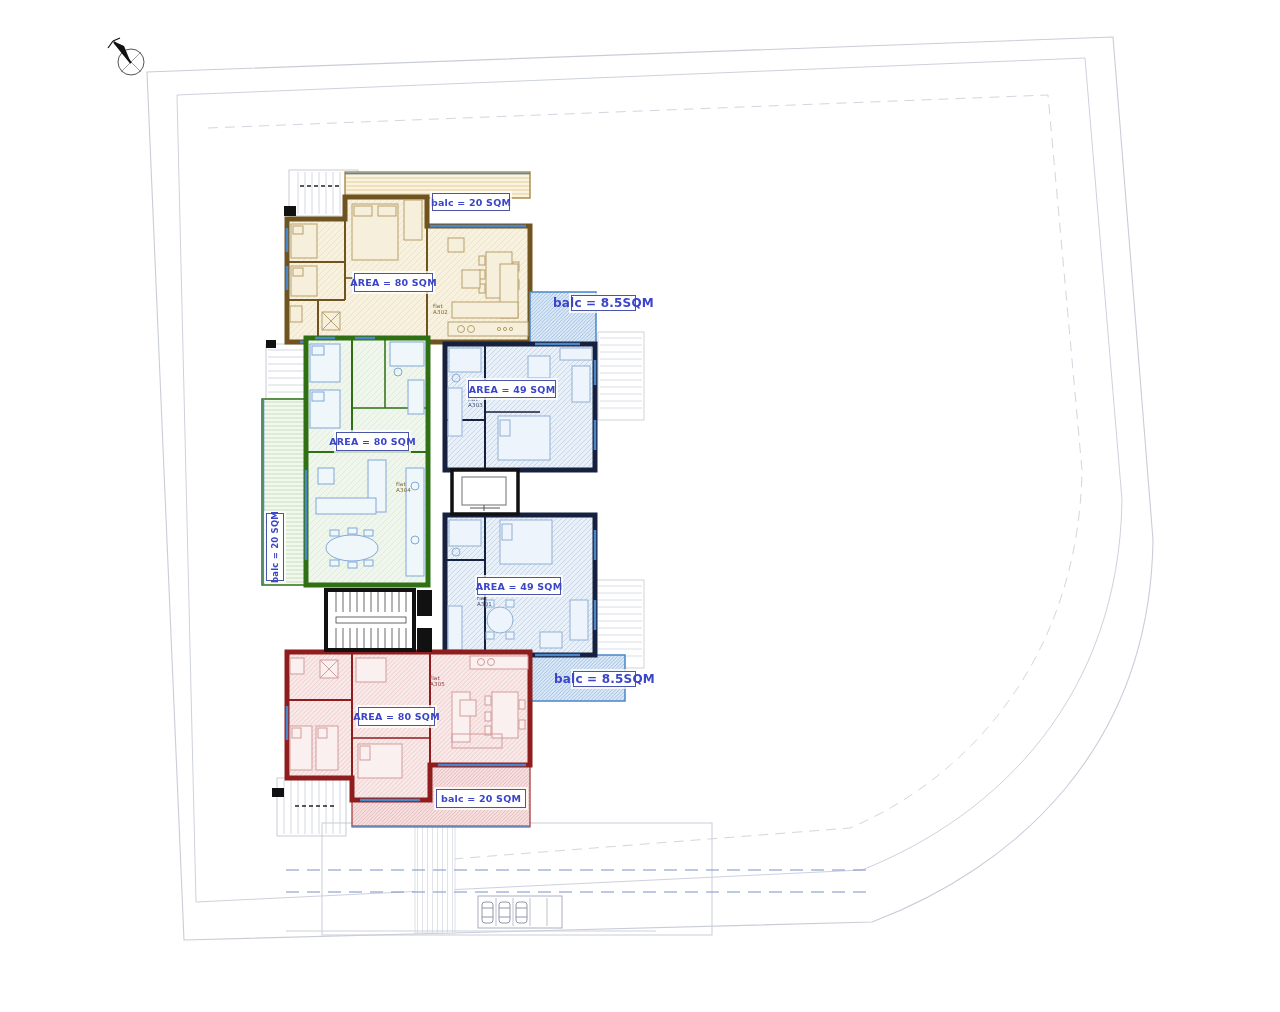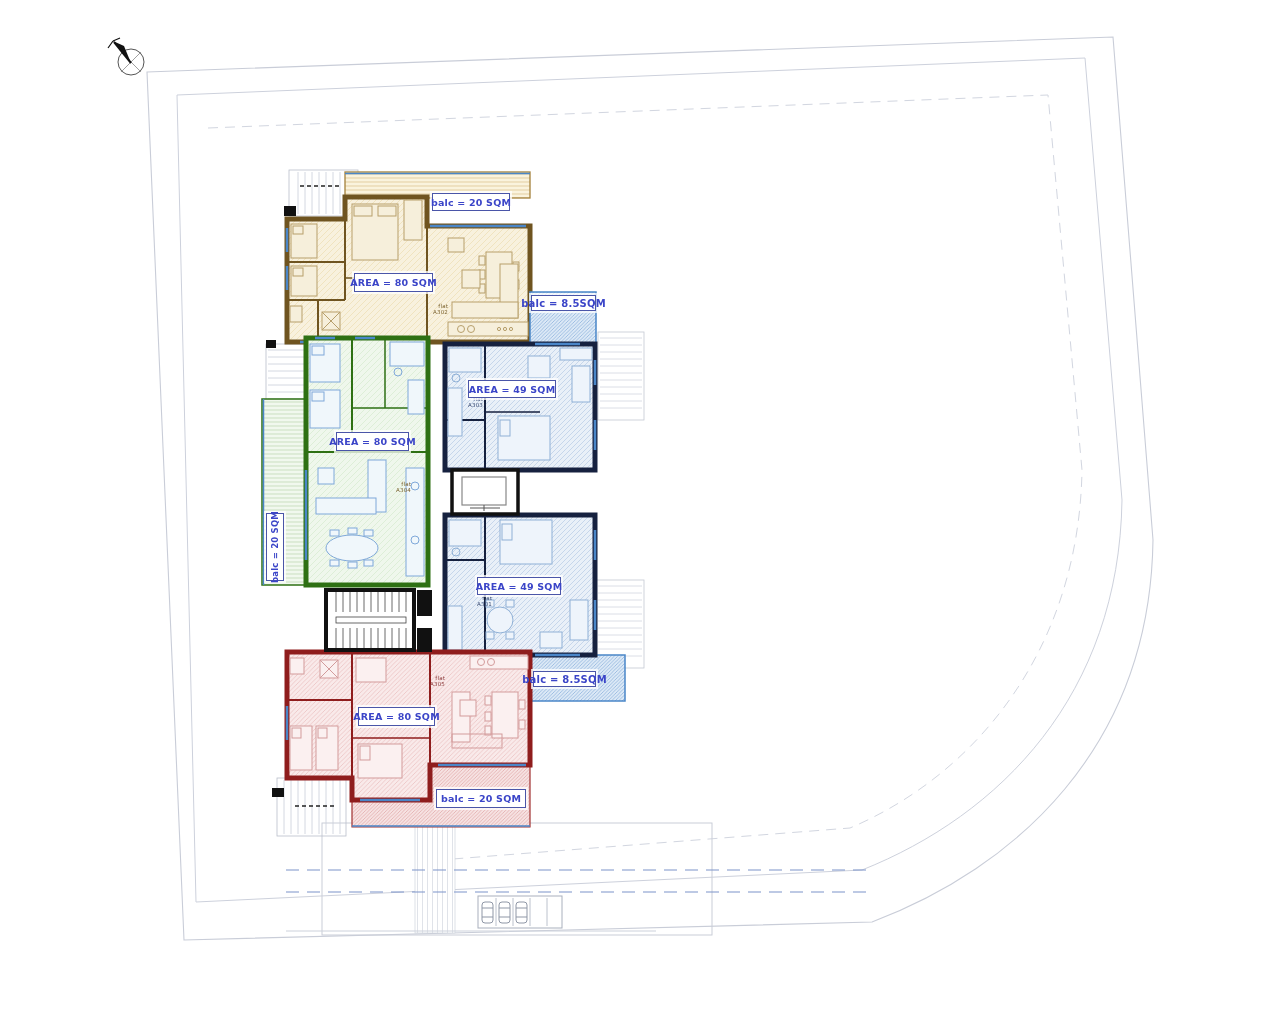--- a/index.html
+++ b/index.html
@@ -1,23 +1,23 @@
 <!DOCTYPE html>
 <html><head>
 <meta charset="utf-8">
 <style>
   html,body{margin:0;padding:0;background:#ffffff;}
   #canvas{position:relative;width:1280px;height:1012px;background:#ffffff;overflow:hidden;
-          font-family:"DejaVu Sans",sans-serif;text-align:right;}
+          font-family:"DejaVu Sans",sans-serif;}
   svg{position:absolute;left:0;top:0;}
   .lbl{position:absolute;display:flex;align-items:center;justify-content:center;
        background:#ffffff;border:1px solid #4a55a8;color:#3b45c8;font-weight:bold;
        font-size:9.5px;letter-spacing:.2px;white-space:nowrap;
        box-shadow:0 0 0 2px rgba(255,255,255,.75);z-index:5;}
-  .lbl.small{font-size:10px;}
+  .lbl.small{font-size:12px;margin-left:40px;}
   .lbl.vert{transform:rotate(-90deg);}
   .flat-lbl{position:absolute;font-size:5.5px;line-height:6px;white-space:pre;
             z-index:4;letter-spacing:.2px;}
 </style>
 </head>
 <body>
 
 <div id="canvas">
 
 <svg width="1280" height="1012" viewBox="0 0 1280 1012">

